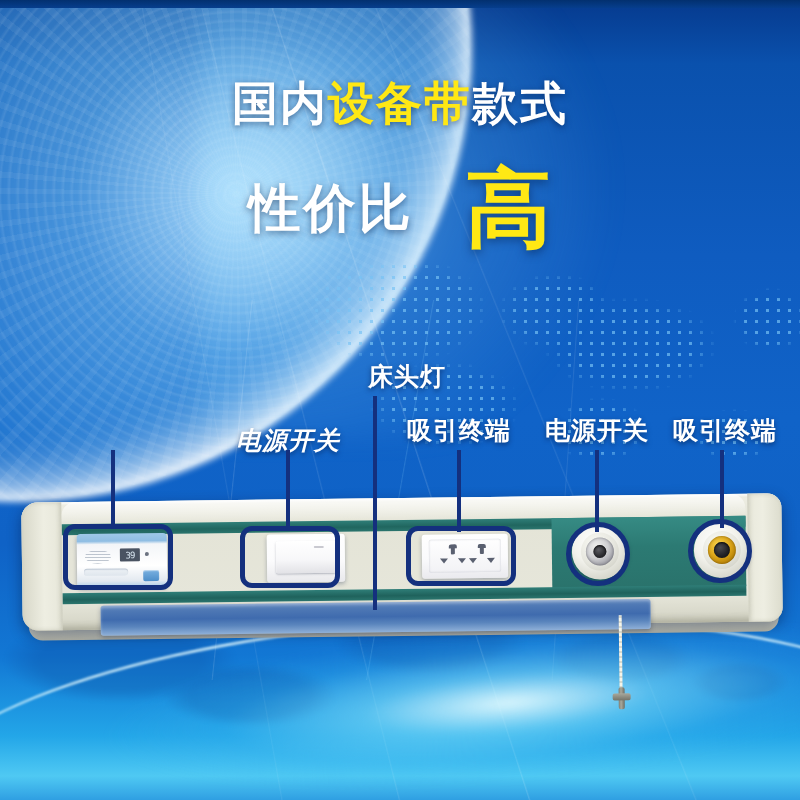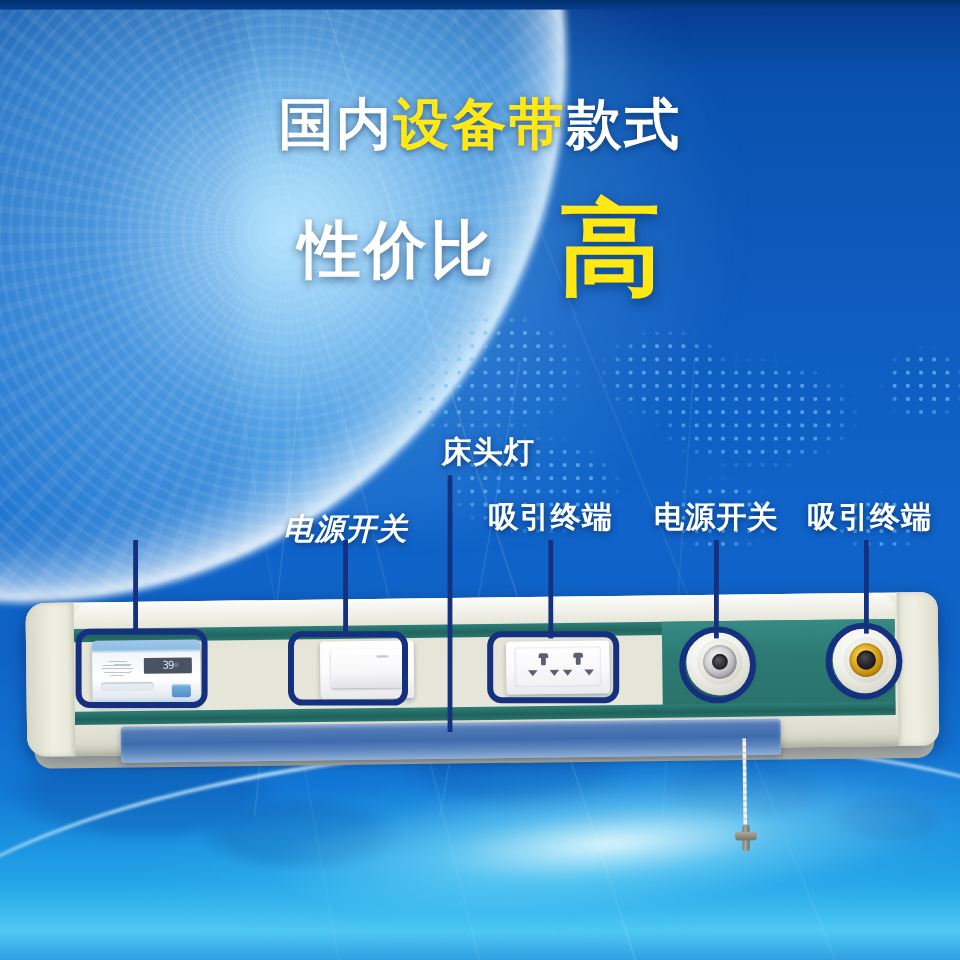--- a/index.html
+++ b/index.html
@@ -288,21 +288,21 @@
     background: linear-gradient(180deg,#9fc8e8 0%,#8fbde3 14%,#f3f5f8 20%,#ffffff 60%,#e3e9f0 88%,#a8cbe8 100%);
     box-shadow: 0 2px 4px rgba(0,20,60,.35);
   }
   .ic-grille {
     position: absolute; left: 8px; top: 16px; width: 26px; height: 14px;
     background-image: repeating-linear-gradient(0deg, rgba(120,135,155,.55) 0 1px, transparent 1px 3px);
     border-radius: 50%;
     opacity: .85;
   }
   .ic-display {
-    position: absolute; left: 43px; top: 15px; width: 40px; height: 13px;
+    position: absolute; left: 43px; top: 15px; width: 20px; height: 13px;
     background: #4a5362;
     border-radius: 1px;
     color: #d6e3ee; font-size: 9px; font-weight: 400;
     display: flex; align-items: center; justify-content: center;
     letter-spacing: -1px;
     font-family: "DejaVu Sans Mono", monospace;
   }
   .ic-dot {
     position: absolute; left: 68px; top: 19px; width: 4px; height: 4px;
     border-radius: 50%; background: #6b7280;

